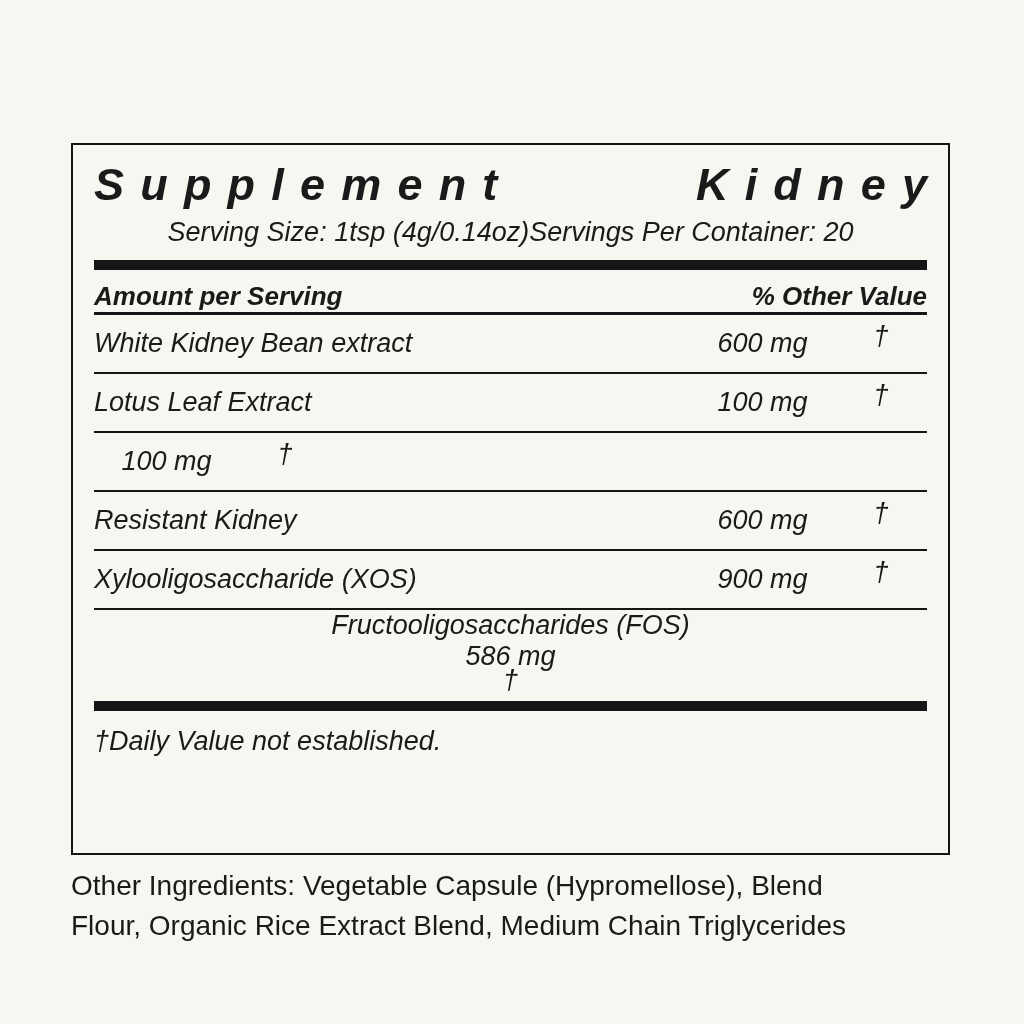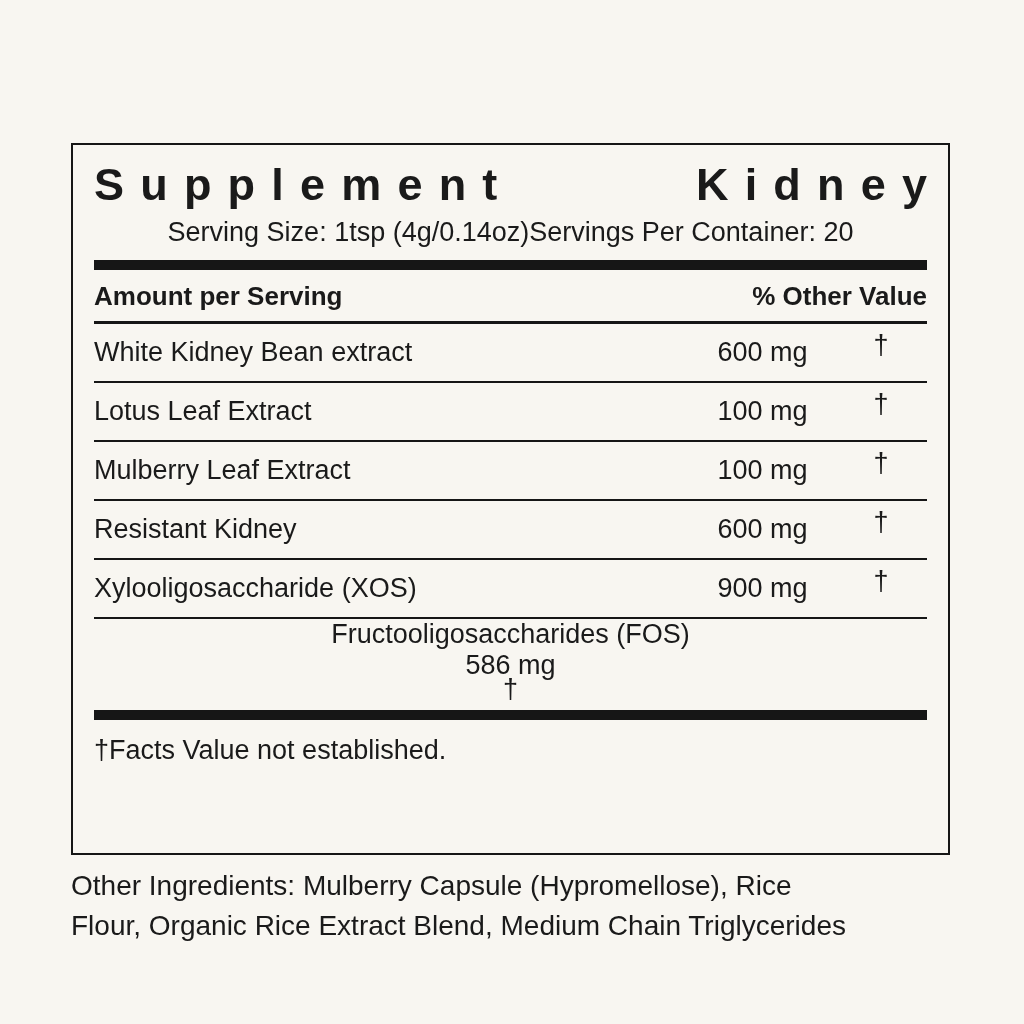--- a/index.html
+++ b/index.html
@@ -16,20 +16,21 @@
   }
   .panel {
     position: absolute;
     left: 71px;
     top: 143px;
     width: 879px;
     height: 712px;
     border: 2px solid #161616;
     padding: 12px 21px 0 21px;
     background: transparent;
+    font-style: italic;
   }
   .title-row {
     display: flex;
     justify-content: space-between;
     align-items: baseline;
     margin-top: 2px;
   }
   .title-word {
     font-size: 45px;
     font-weight: bold;
@@ -50,21 +51,20 @@
     background: #161616;
     margin-top: 12px;
   }
   .header-row {
     display: flex;
     justify-content: space-between;
     align-items: baseline;
     font-size: 26px;
     font-weight: bold;
     margin-top: 11px;
-    padding-bottom: 9px;
     border-bottom: 3px solid #161616;
     white-space: nowrap;
   }
   .rows .row {
     display: flex;
     align-items: center;
     height: 59px;
     border-bottom: 2px solid #161616;
     font-size: 27px;
   }
@@ -120,21 +120,20 @@
       <span class="name">White Kidney Bean extract</span>
       <span class="amount">600 mg</span>
       <span class="dv">†</span>
     </div>
     <div class="row">
       <span class="name">Lotus Leaf Extract</span>
       <span class="amount">100 mg</span>
       <span class="dv">†</span>
     </div>
     <div class="row">
-      <span class="name">Mulberry Leaf Extract</span>
       <span class="amount">100 mg</span>
       <span class="dv">†</span>
     </div>
     <div class="row">
       <span class="name">Resistant Kidney</span>
       <span class="amount">600 mg</span>
       <span class="dv">†</span>
     </div>
     <div class="row">
       <span class="name">Xylooligosaccharide (XOS)</span>
@@ -143,20 +142,20 @@
     </div>
     <div class="row">
       <span class="name">Fructooligosaccharides (FOS)</span>
       <span class="amount">586 mg</span>
       <span class="dv">†</span>
     </div>
   </div>
 
   <div class="thick-bar bottom"></div>
 
-  <div class="footnote">†Facts Value not established.</div>
+  <div class="footnote">†Daily Value not established.</div>
 
 </div>
 
 <div class="other-ingredients">
-  <div class="other-line">Other Ingredients: Mulberry Capsule (Hypromellose), Rice</div>
+  <div class="other-line">Other Ingredients: Vegetable Capsule (Hypromellose), Blend</div>
   <div class="other-line">Flour, Organic Rice Extract Blend, Medium Chain Triglycerides</div>
 </div>
 
 </body></html>

